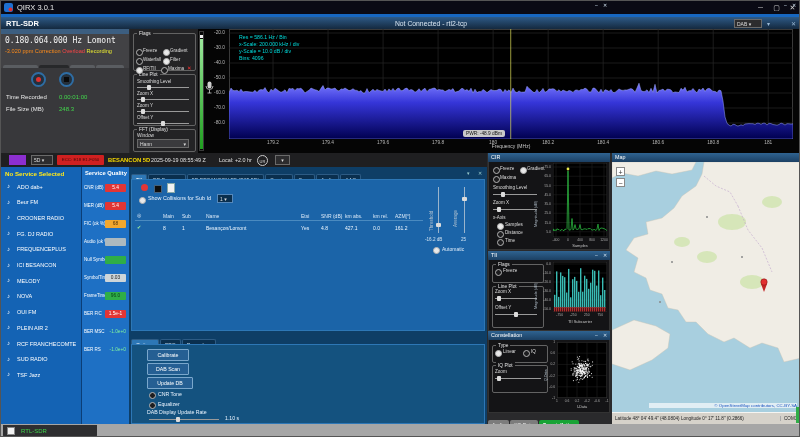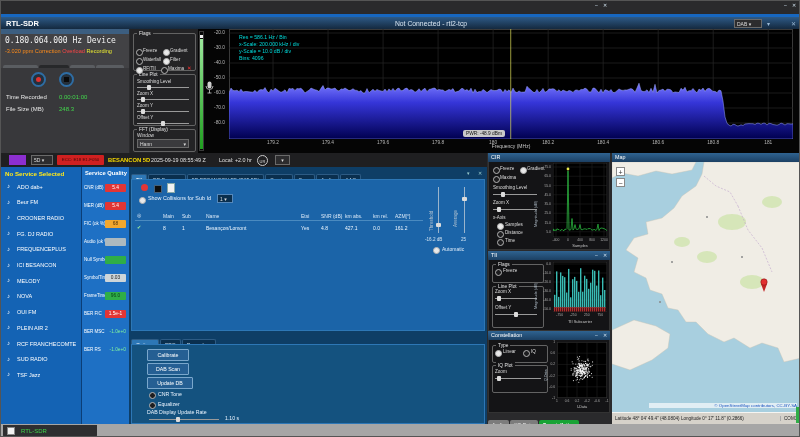--- a/index.html
+++ b/index.html
@@ -34,36 +34,46 @@
               font-size:5px;line-height:8px;padding:0 2px;box-sizing:border-box;}
   .btn{position:absolute;background:#255f93;border:1px solid #7aa7cc;color:#fff;font-size:5.2px;
        text-align:center;border-radius:1px;}
   svg{position:absolute;display:block;}
 </style>
 </head>
 <body>
 
 <div id="app">
 
+  <div class="abs" style="left:0;top:0;width:800px;height:13px;background:#0a0a14;">
+    <svg width="9" height="9" style="left:3px;top:2px;">
+      <rect x="0" y="0" width="9" height="9" rx="2" fill="#1e6fd0"></rect>
+        <circle cx="6.5" cy="6.5" r="2" fill="#e03030"></circle>
+    </svg>
+    <div class="t" style="left:16px;top:2px;font-size:7.5px;color:#e8e8e8;">QIRX 3.0.1</div>
+    <div class="winbtn" style="left:752px;">─</div>
+    <div class="winbtn" style="left:768px;">▢</div>
+    <div class="winbtn" style="left:784px;">✕</div>
+  </div>
   <div class="abs" style="left:0;top:13px;width:800px;height:3px;background:#1767c0;"></div>
 
   <div class="abs" style="left:0;top:16px;width:800px;height:12px;background:linear-gradient(#2e5a86,#14293f);">
     <div class="t" style="left:5px;top:2px;font-size:7.5px;font-weight:bold;color:#fff;">RTL-SDR</div>
     <div class="t" style="left:280px;top:3px;width:300px;text-align:center;font-size:6.8px;color:#d9e6f2;">Not Connected - rtl2-tcp</div>
     <div class="mini-combo" style="left:733px;top:2px;width:28px;height:9px;"><span>DAB</span> ▾</div>
     <div class="t" style="left:766px;top:3px;font-size:6px;color:#9ab8d4;">▾</div>
     <div class="t" style="left:790px;top:3px;font-size:6px;color:#9ab8d4;">✕</div>
   </div>
 
   <div class="abs" style="left:197px;top:28px;width:603px;height:124px;background:#050505;"></div>
 
   <div class="abs" style="left:0;top:28px;width:128px;height:124px;background:#424245;">
     <div class="abs" style="left:0;top:0;width:128px;height:5px;background:#3c5e80;"></div>
   </div>
-  <div class="t" style="left:4px;top:35px;font-size:8px;color:#f2f2f2;font-family:'DejaVu Sans Mono',monospace;">0.180.064.000 Hz Device</div>
+  <div class="t" style="left:4px;top:35px;font-size:8px;color:#f2f2f2;font-family:'DejaVu Sans Mono',monospace;">0.180.064.000 Hz Lomont</div>
   <div class="t" style="left:4px;top:47px;font-size:5.6px;color:#ff8c1a;">
     <span>-3.020 ppm Correction</span>
     <span style="color:#ff4545;">Overload</span>
     <span style="color:#e8e832;">Recording</span>
   </div>
   <div class="abs tabrow" id="dev-tabs" style="left:2px;top:57px;width:126px;height:10px;"><div class="tab" style="font-size: 5.4px; line-height: 10px; background: rgb(90, 93, 97); color: rgb(216, 216, 216);">Connection</div><div class="tab" style="font-size: 5.4px; line-height: 10px; background: rgb(39, 40, 42); color: rgb(255, 255, 255);">Recorder</div><div class="tab" style="font-size: 5.4px; line-height: 10px; background: rgb(90, 93, 97); color: rgb(216, 216, 216);">R828D</div><div class="tab" style="font-size: 5.4px; line-height: 10px; background: rgb(90, 93, 97); color: rgb(216, 216, 216);">Settings</div></div>
   <div class="abs" style="left:0;top:67px;width:128px;height:85px;background:#38383b;"></div>
   <div class="abs" style="left:30px;top:71px;width:15px;height:15px;border-radius:50%;background:#24303c;border:2px solid #2e6da4;box-sizing:border-box;">
     <div class="abs" style="left:3px;top:3px;width:5px;height:5px;border-radius:50%;background:#e03030;"></div>
   </div>

